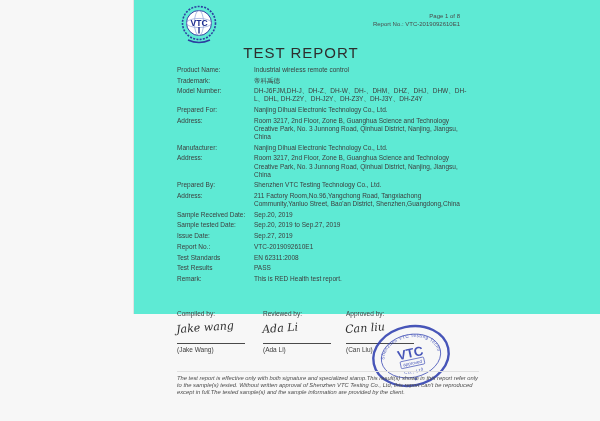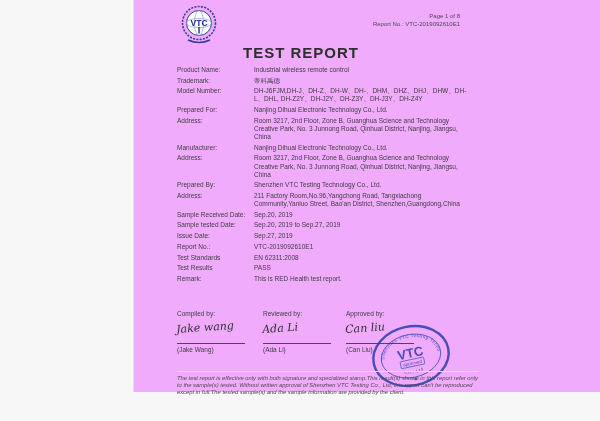--- a/index.html
+++ b/index.html
@@ -1,29 +1,29 @@
 <!DOCTYPE html>
 <html><head>
 <meta charset="utf-8">
 <style>
   * { margin:0; padding:0; box-sizing:border-box; }
   html,body { width:600px; height:421px; overflow:hidden; background:#f7f7f7;
               font-family:"Liberation Sans", sans-serif; }
   .page {
-    position:absolute; left:133px; top:0; width:467px; height:392px;
-    background:#f0abfc; border-left:1px solid #e3e3e3; color:#3a3a3a;
+    position:absolute; left:133px; top:0; width:467px; height:314px;
+    background:#5eead4; border-left:1px solid #e3e3e3; color:#3a3a3a;
   }
   .logo { position:absolute; left:44px; top:4px; width:42px; height:44px; }
   .hdr-right {
     position:absolute; right:140px; top:12px; text-align:right;
     font-size:6px; line-height:8px; color:#4a4a4a;
   }
   .title {
     position:absolute; left:0; top:44px; width:334px; text-align:center;
-    font-size:15px; font-weight:bold; letter-spacing:1px; color:#2e2e2e;
+    font-size:15px; font-weight:normal; letter-spacing:1px; color:#2e2e2e;
   }
   .tbl { position:absolute; left:43px; top:66px; width:290px; }
   .row { display:flex; margin-bottom:2.6px; }
   .flabel { width:77px; flex:0 0 77px; font-size:6.5px; line-height:8.1px; color:#3d3d3d; }
   .fvalue { flex:1; font-size:6.5px; line-height:8.1px; color:#3d3d3d; }
   .sigs { position:absolute; left:43px; top:310px; width:300px; display:flex; }
   .sig-col { position:relative; }
   .sig-col.c1 { width:86px; }
   .sig-col.c2 { width:83px; }
   .sig-col.c3 { width:110px; }

